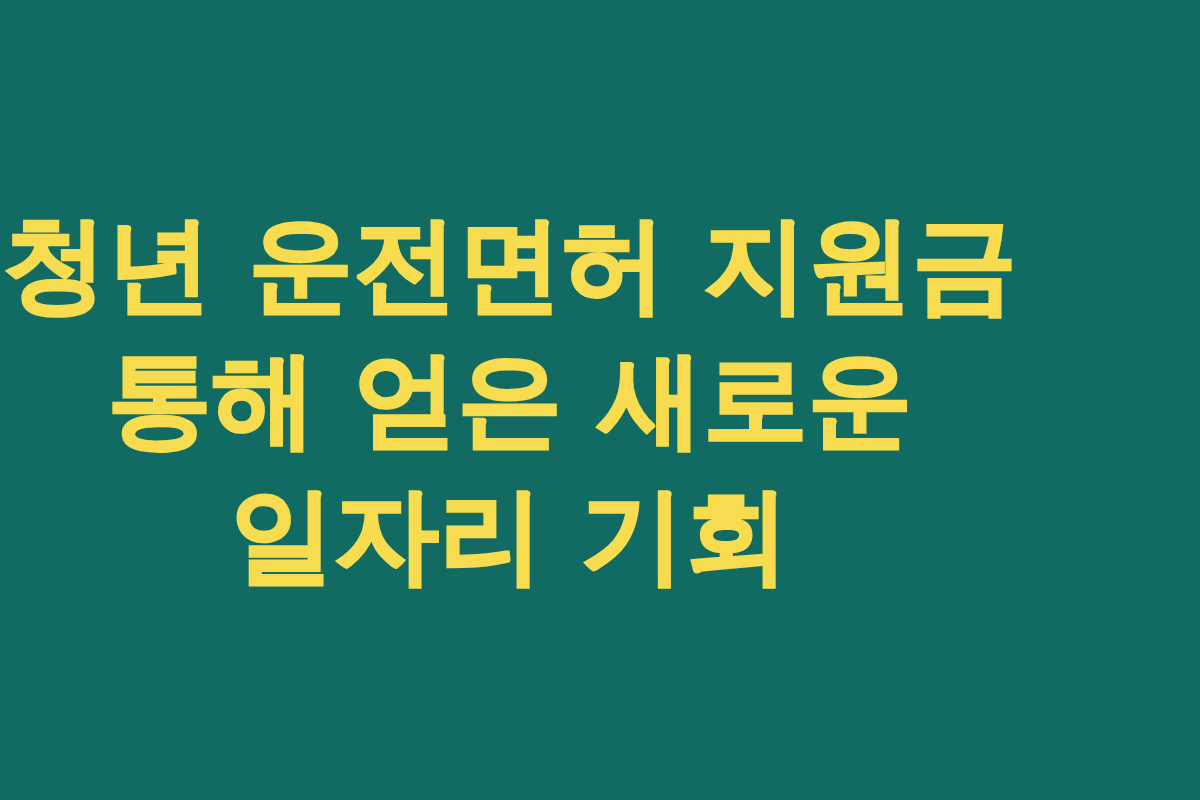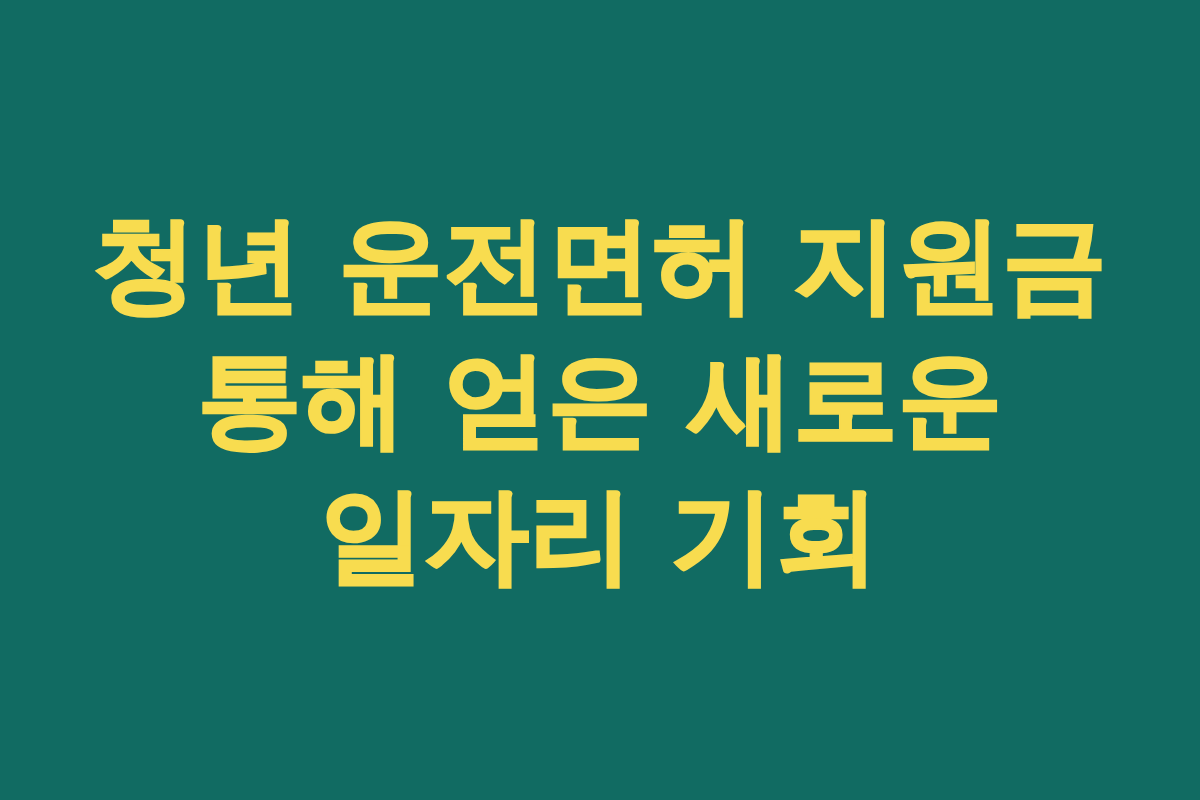--- a/index.html
+++ b/index.html
@@ -16,21 +16,20 @@
   }
 
   
   .banner {
     position: relative;
     box-sizing: border-box;
     width: 1200px;
     height: 800px;
     display: flex;
     align-items: center;
-    justify-content: center;
     background-color: #116B62;   
     overflow: hidden;
   }
 
   
   .headline-wrap {
     width: 1020px;
     display: flex;
     align-items: center;
     justify-content: center;

